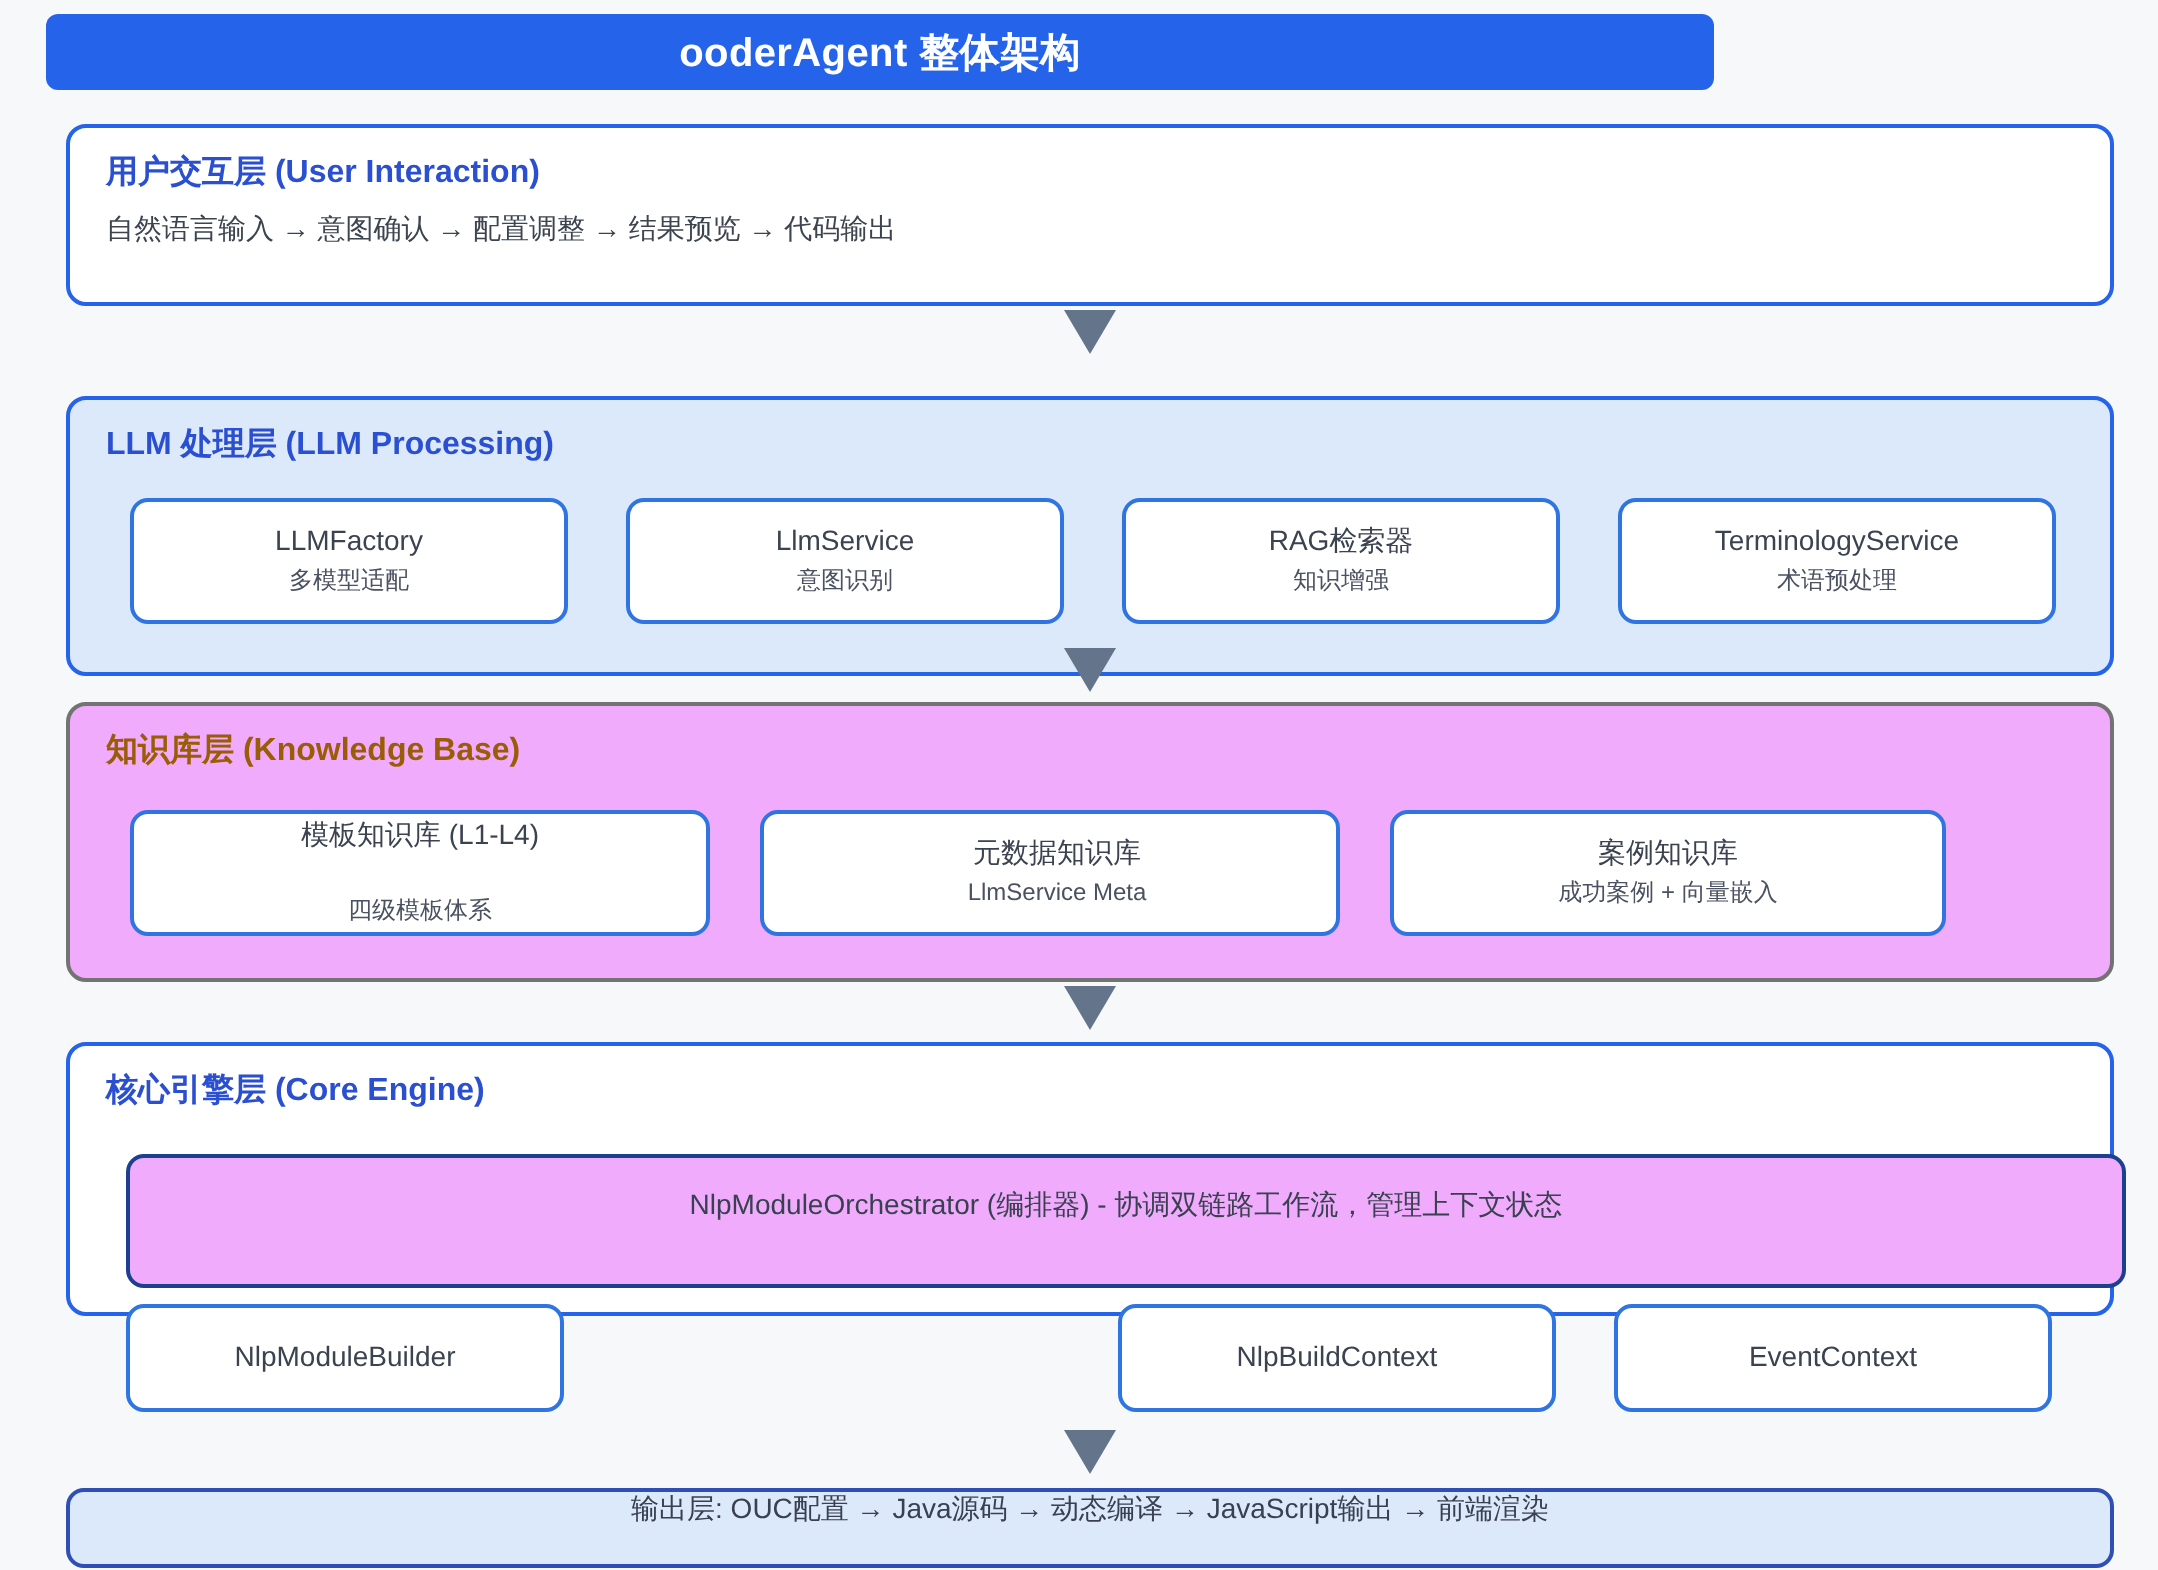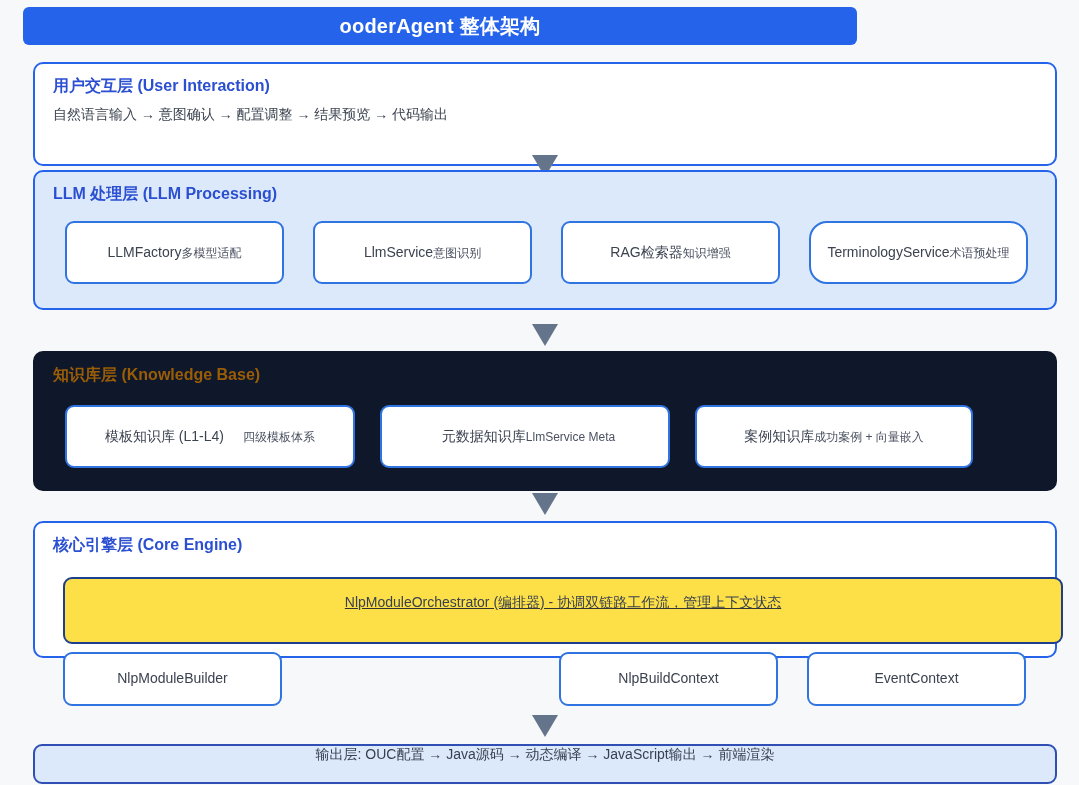--- a/index.html
+++ b/index.html
@@ -52,22 +52,22 @@
   }
   .layer-blue {
     border: 2px solid #2563eb;
     background: #ffffff;
   }
   .layer-bluefill {
     border: 2px solid #2563eb;
     background: #dce9fb;
   }
   .layer-orange {
-    border: 2px solid #0f172a;
-    background: #0f172a;
+    border: 2px solid #737373;
+    background: #f0abfc;
   }
 
   .layer-title {
     position: absolute;
     left: 18px;
     top: 12px;
     font-size: 16px;
     font-weight: bold;
     color: #2b4fd1;
     white-space: nowrap;
@@ -85,20 +85,21 @@
   }
 
   
   .card {
     position: absolute;
     box-sizing: border-box;
     background: #ffffff;
     border: 2px solid #2f74e0;
     border-radius: 9px;
     display: flex;
+    flex-direction: column;
     align-items: center;
     justify-content: center;
     text-align: center;
     padding: 4px 6px;
   }
   .card-title {
     font-size: 14px;
     color: #3b4250;
     line-height: 1.25;
     white-space: nowrap;
@@ -108,28 +109,27 @@
     color: #4a5160;
     line-height: 1.3;
     margin-top: 3px;
     white-space: nowrap;
   }
 
   
   .orchestrator {
     position: absolute;
     box-sizing: border-box;
-    background: #fde047;
+    background: #f0abfc;
     border: 2px solid #1c3f8f;
     border-radius: 9px;
     display: flex;
     align-items: flex-start;
     justify-content: center;
     padding-top: 15px;
-    text-decoration: underline;
   }
   .orchestrator-text {
     font-size: 14px;
     color: #394150;
     white-space: nowrap;
   }
 
   
   .output-bar {
     position: absolute;
@@ -159,46 +159,46 @@
 </style>
 </head>
 <body>
 
 <div class="page">
 
   <div class="header-bar">
     <div class="header-title">ooderAgent 整体架构</div>
   </div>
 
-  <div class="layer layer-blue" style="left:33px; top:62px; width:1024px; height:104px;">
+  <div class="layer layer-blue" style="left:33px; top:62px; width:1024px; height:91px;">
     <div class="layer-title">用户交互层 (User Interaction)</div>
     <div class="layer-subtitle">自然语言输入 → 意图确认 → 配置调整 → 结果预览 → 代码输出</div>
   </div>
 
   <div class="arrow" style="left:532px; top:155px;"></div>
 
-  <div class="layer layer-bluefill" style="left:33px; top:170px; width:1024px; height:140px;">
+  <div class="layer layer-bluefill" style="left:33px; top:198px; width:1024px; height:140px;">
     <div class="layer-title">LLM 处理层 (LLM Processing)</div>
 
     <div class="card" style="left:30px; top:49px; width:219px; height:63px;">
       <div class="card-title">LLMFactory</div>
       <div class="card-sub">多模型适配</div>
     </div>
 
     <div class="card" style="left:278px; top:49px; width:219px; height:63px;">
       <div class="card-title">LlmService</div>
       <div class="card-sub">意图识别</div>
     </div>
 
     <div class="card" style="left:526px; top:49px; width:219px; height:63px;">
       <div class="card-title">RAG检索器</div>
       <div class="card-sub">知识增强</div>
     </div>
 
-    <div class="card" style="left:774px; top:49px; width:219px; height:63px;border-radius:18px;">
+    <div class="card" style="left:774px; top:49px; width:219px; height:63px;">
       <div class="card-title">TerminologyService</div>
       <div class="card-sub">术语预处理</div>
     </div>
   </div>
 
   <div class="arrow" style="left:532px; top:324px;"></div>
 
   <div class="layer layer-orange" style="left:33px; top:351px; width:1024px; height:140px;">
     <div class="layer-title layer-title-orange">知识库层 (Knowledge Base)</div>
 

